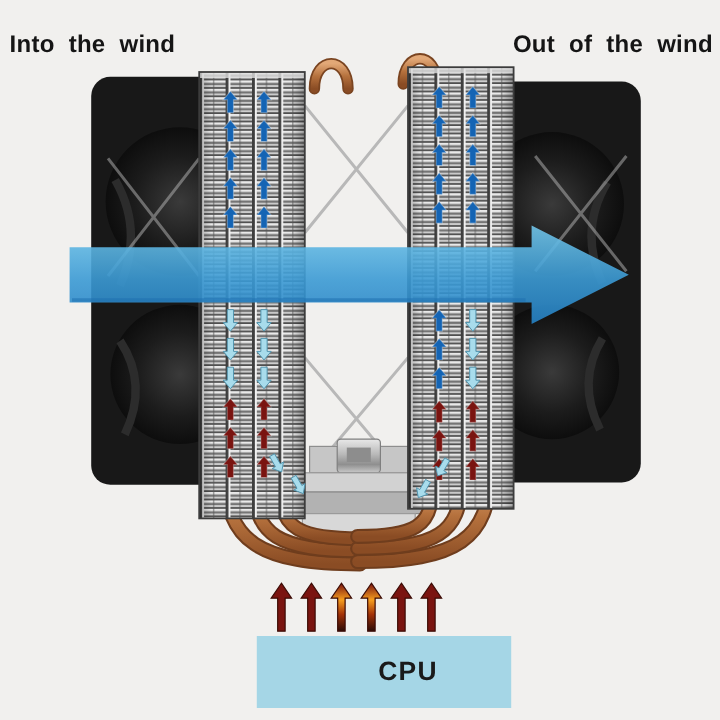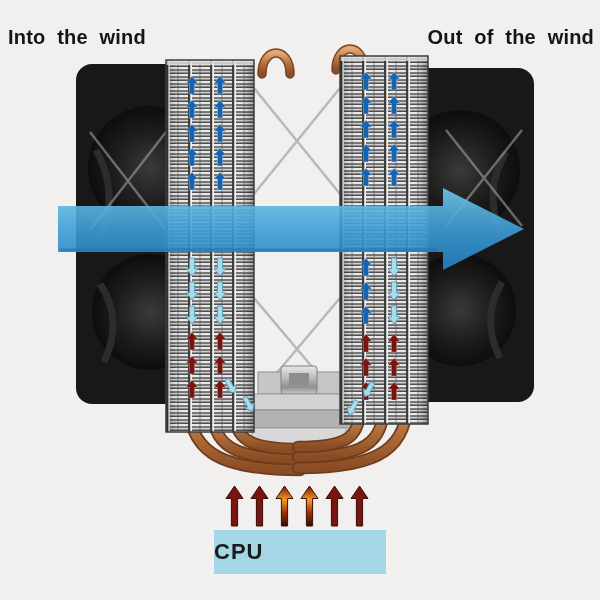--- a/index.html
+++ b/index.html
@@ -10,23 +10,23 @@
     --heatpipe-copper:#b5713d; --cpu-box-fill:#a5d6e6; --fan-body:#181818;
   }
   html,body{margin:0;padding:0;background:#fff;}
   .stage{position:relative;width:600px;height:600px;background:var(--page-bg);
          font-family:"Liberation Sans",sans-serif;overflow:hidden;}
   .stage svg{position:absolute;left:0;top:0;}
   .wind-label{position:absolute;top:26px;font-size:20px;font-weight:700;
               color:var(--text);word-spacing:6px;letter-spacing:.2px;}
   .wind-label.left{left:8px;}
   .wind-label.right{right:6px;}
-  .cpu-box{position:absolute;left:214px;top:530px;width:172px;height:44px;
+  .cpu-box{position:absolute;left:214px;top:530px;width:172px;height:60px;
            background:var(--cpu-box-fill);display:flex;align-items:center;
-           justify-content:flex-start;}
+           justify-content:center;padding-left:40px;}
   .cpu-box span{font-size:22px;font-weight:700;color:#1a1a1a;letter-spacing:1px;}
 </style>
 </head>
 <body>
 
 <div class="stage">
 
 <svg width="600" height="600" viewBox="0 0 600 600">
   <defs>
     <pattern id="fins" width="22" height="7" patternUnits="userSpaceOnUse">

